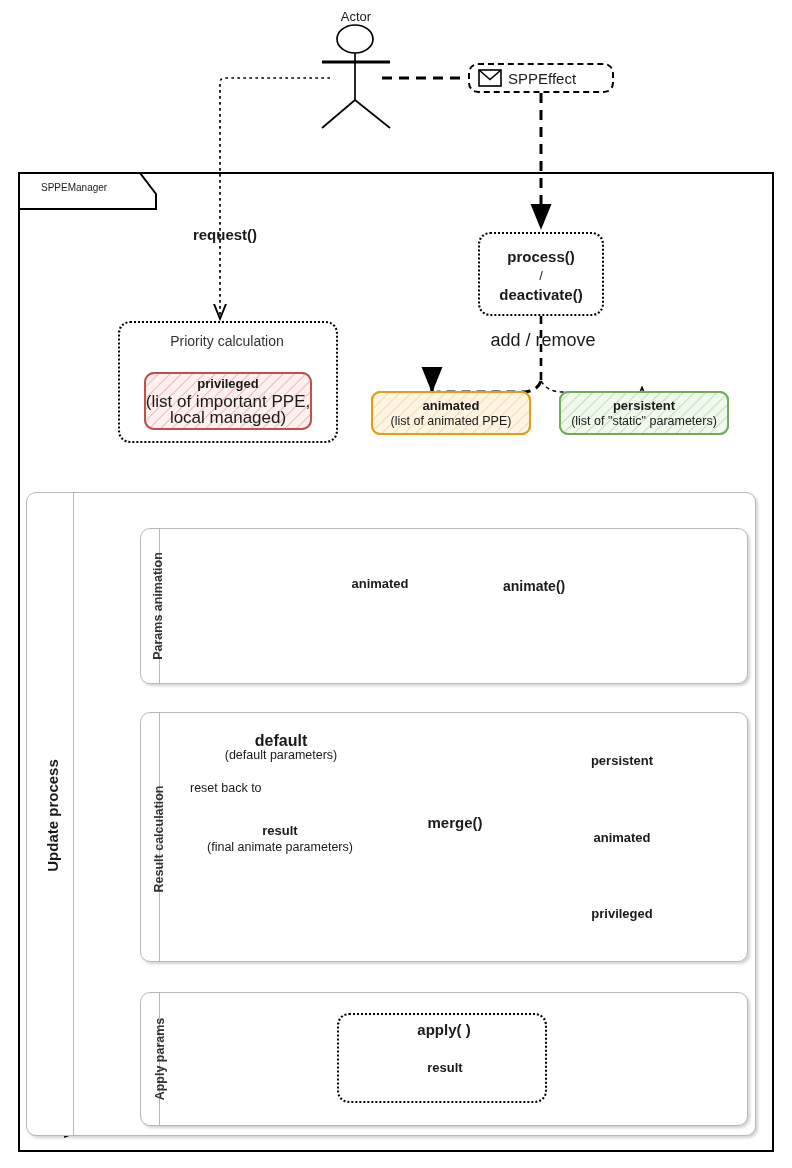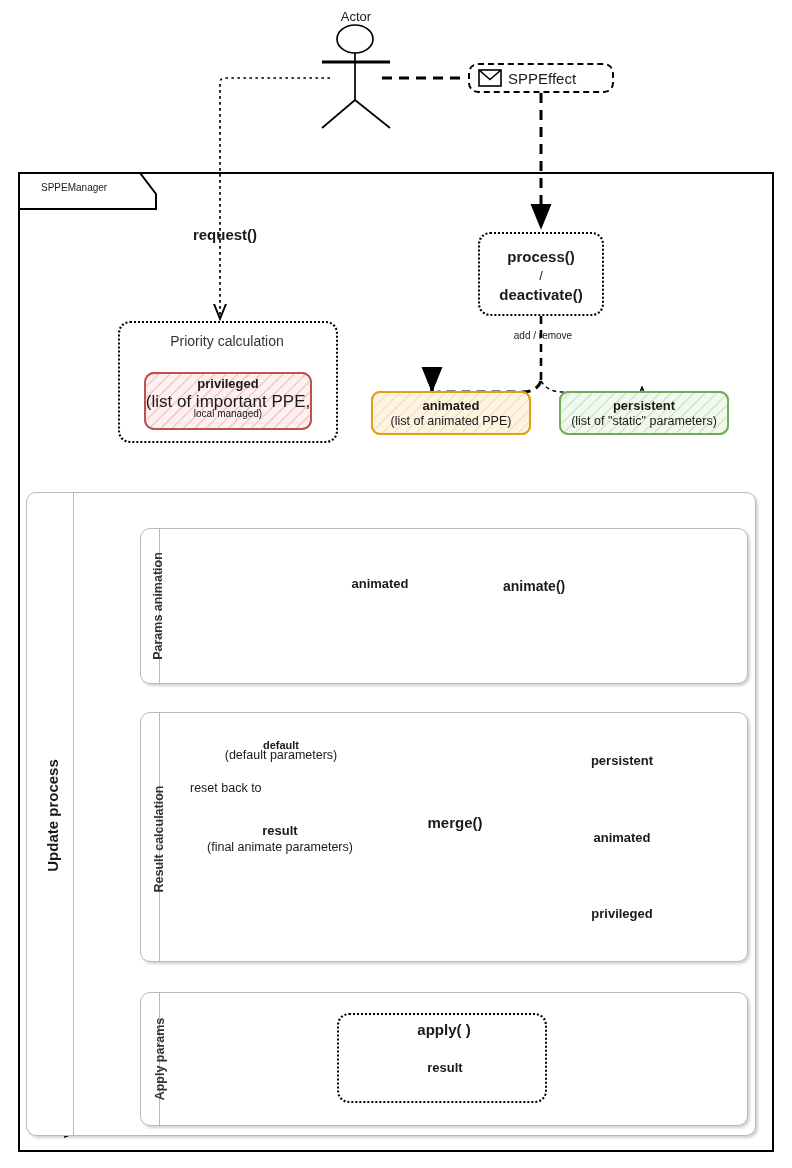--- a/index.html
+++ b/index.html
@@ -165,28 +165,28 @@
 
   <div class="txt" style="left:41px;top:182px;font-size:10px;">SPPEManager</div>
 
   <div class="txt b ctr" style="left:225px;top:226px;font-size:15px;">request()</div>
 
   <div class="grp-dot" style="left:478px;top:232px;width:126px;height:84px;"></div>
   <div class="txt b ctr" style="left:541px;top:248px;font-size:15px;">process()</div>
   <div class="txt ctr" style="left:541px;top:268px;font-size:13px;">/</div>
   <div class="txt b ctr" style="left:541px;top:286px;font-size:15px;">deactivate()</div>
 
-  <div class="txt ctr" style="left:543px;top:330px;font-size:10px;">add / remove</div>
+  <div class="txt ctr" style="left:543px;top:330px;font-size:18px;">add / remove</div>
 
   <div class="grp-dot" style="left:118px;top:321px;width:220px;height:122px;"></div>
   <div class="txt ctr" style="left:227px;top:333px;font-size:14px;color:#333;">Priority calculation</div>
 
   <div class="txt ctr b" style="left:228px;top:376px;font-size:13px;">privileged</div>
   <div class="txt ctr" style="left:228px;top:392px;font-size:17px;">(list of important PPE,</div>
-  <div class="txt ctr" style="left:228px;top:408px;font-size:10px;text-align:center;">local managed)</div>
+  <div class="txt ctr" style="left:228px;top:408px;font-size:17px;text-align:center;">local managed)</div>
 
   <div class="txt ctr b" style="left:451px;top:398px;font-size:13px;">animated</div>
   <div class="txt ctr" style="left:451px;top:414px;font-size:12.5px;">(list of animated PPE)</div>
 
   <div class="txt ctr b" style="left:644px;top:398px;font-size:13px;">persistent</div>
   <div class="txt ctr" style="left:644px;top:414px;font-size:12.5px;">(list of "static" parameters)</div>
 
   <div class="lane" style="left:26px;top:492px;width:730px;height:644px;"></div>
   <div class="lanehdr" style="left:26px;top:492px;width:48px;height:644px;border-right:1px solid #b9b9b9;"></div>
   <div class="vlabel b" style="left:-28px;top:807px;width:160px;text-align:center;font-size:15px;transform:rotate(-90deg);">Update process</div>
@@ -195,21 +195,21 @@
   <div class="lanehdr" style="left:140px;top:528px;width:20px;height:156px;"></div>
   <div class="vlabel b" style="left:88px;top:599px;width:140px;text-align:center;font-size:12.5px;transform:rotate(-90deg);color:#333;">Params animation</div>
 
   <div class="txt ctr b" style="left:380px;top:576px;font-size:13px;">animated</div>
   <div class="txt b" style="left:503px;top:578px;font-size:14px;">animate()</div>
 
   <div class="lane" style="left:140px;top:712px;width:608px;height:250px;"></div>
   <div class="lanehdr" style="left:140px;top:712px;width:20px;height:250px;"></div>
   <div class="vlabel b" style="left:79px;top:832px;width:160px;text-align:center;font-size:12.5px;transform:rotate(-90deg);color:#333;">Result calculation</div>
 
-  <div class="txt ctr b" style="left:281px;top:731px;font-size:11px;margin-top:8px;">default</div>
+  <div class="txt ctr b" style="left:281px;top:731px;font-size:16px;">default</div>
   <div class="txt ctr" style="left:281px;top:748px;font-size:12.5px;">(default parameters)</div>
 
   <div class="txt" style="left:190px;top:781px;font-size:12.5px;">reset back to</div>
 
   <div class="txt ctr b" style="left:280px;top:823px;font-size:13px;">result</div>
   <div class="txt ctr" style="left:280px;top:840px;font-size:12.5px;">(final animate parameters)</div>
 
   <div class="txt ctr b" style="left:432px;top:814px;font-size:15px;margin-left:23px;">merge()</div>
 
   <div class="txt ctr b" style="left:622px;top:753px;font-size:13px;">persistent</div>

